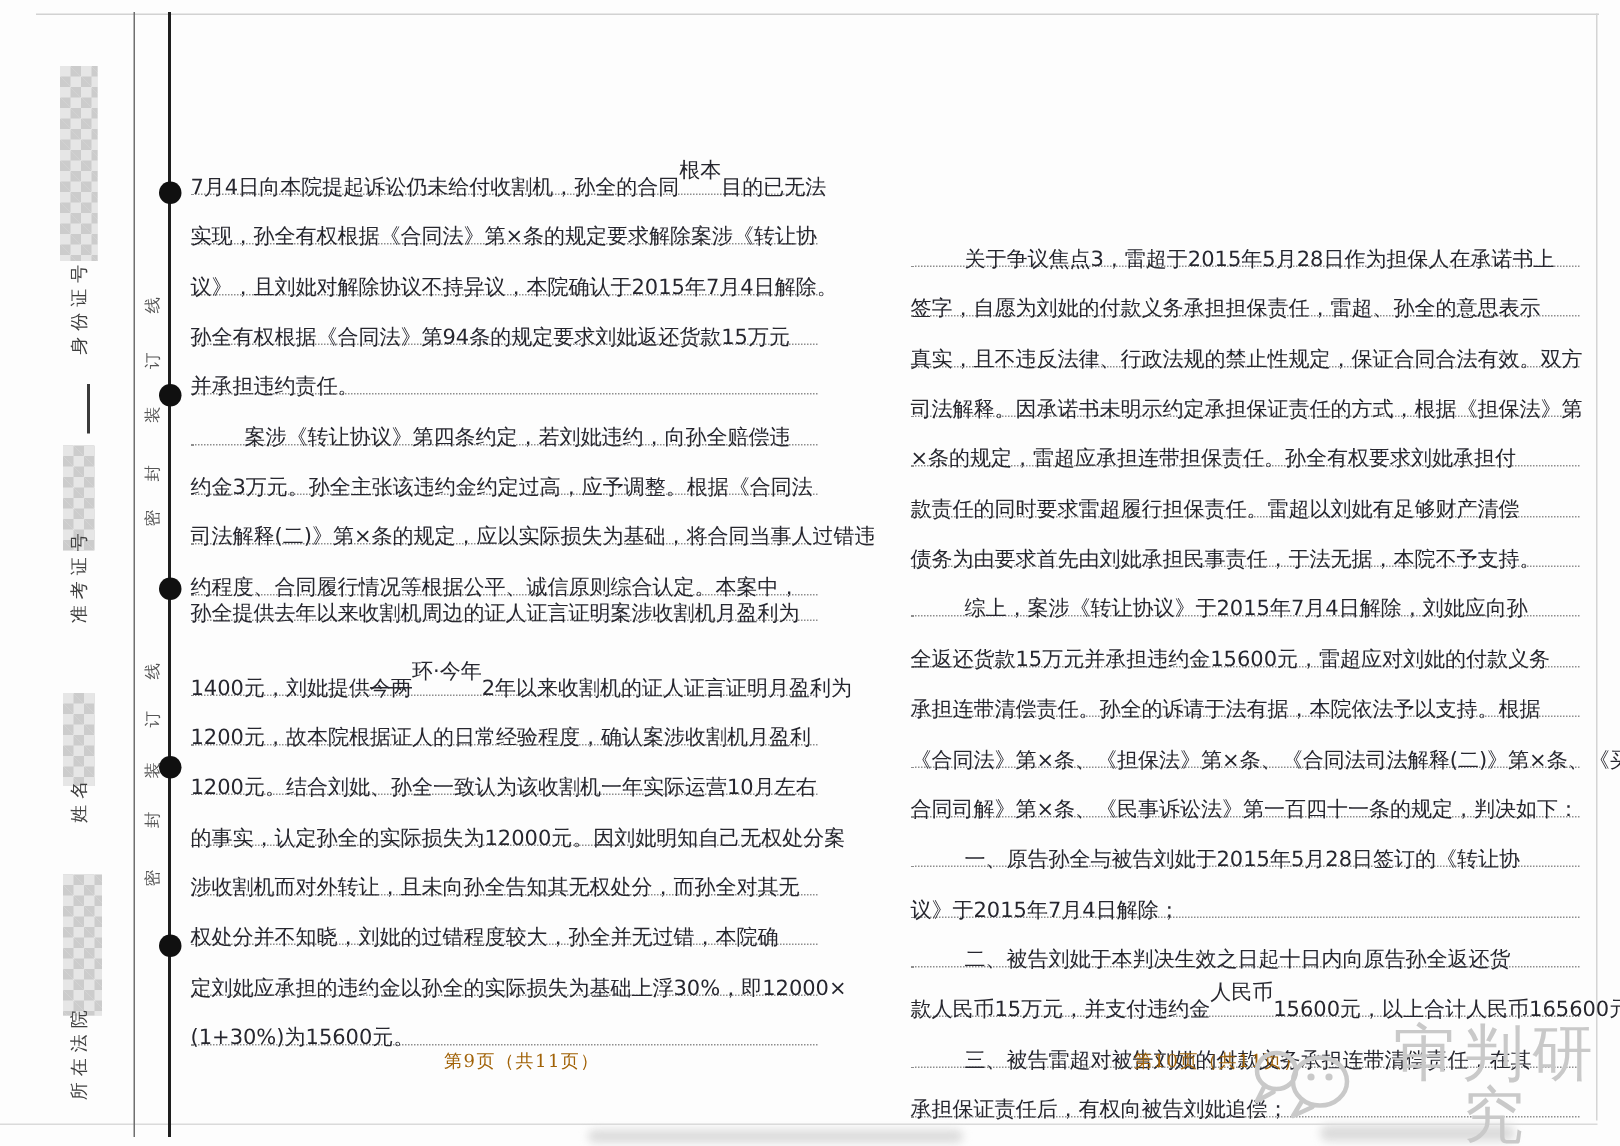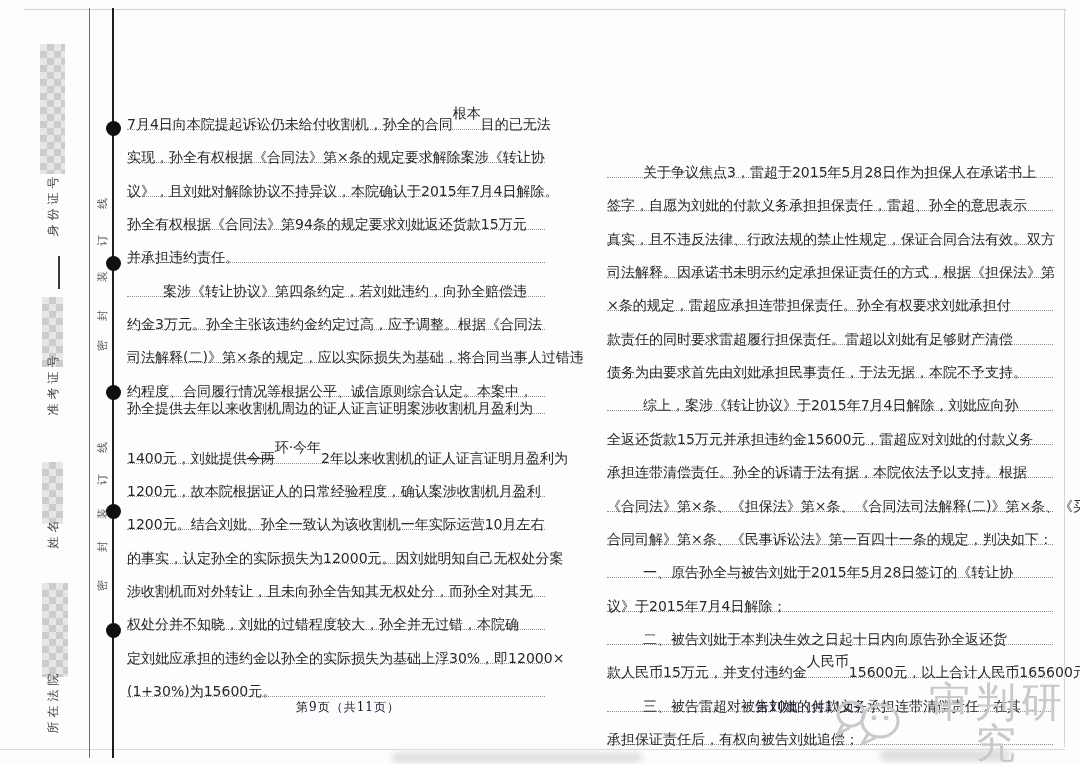--- a/index.html
+++ b/index.html
@@ -37,21 +37,21 @@
   .pg-left{left:127px;width:418px;}
   .pg-right{left:607px;width:446px;margin-top:48px;}
   .hw-line{position:absolute;left:0;width:100%;height:33px;border-bottom:1px dotted #8d8d8d;}
   .hw-text{position:absolute;left:0;bottom:-5px;white-space:nowrap;
            font-size:14px;color:#26262e;letter-spacing:0;}
   .hw-text.indent{padding-left:36px;}
   .strike{text-decoration:line-through;}
   .sup{display:inline-block;transform:translateY(-11px);font-size:14px;}
   
   .page-footer{position:absolute;top:699px;font-family:"DejaVu Serif",serif;
-               font-size:12px;color:#0f172a;letter-spacing:1px;}
+               font-size:12px;color:#a16207;letter-spacing:1px;}
   .footer-left{left:296px;}
   .footer-right{left:756px;}
   
   .watermark{position:absolute;left:832px;top:682px;display:flex;align-items:center;}
   .wm-text{font-size:41px;color:#c9c9c9;letter-spacing:5px;line-height:1;text-align:center;}
   .wm-icon{margin-right:6px;}
 </style>
 </head>
 <body>
 

